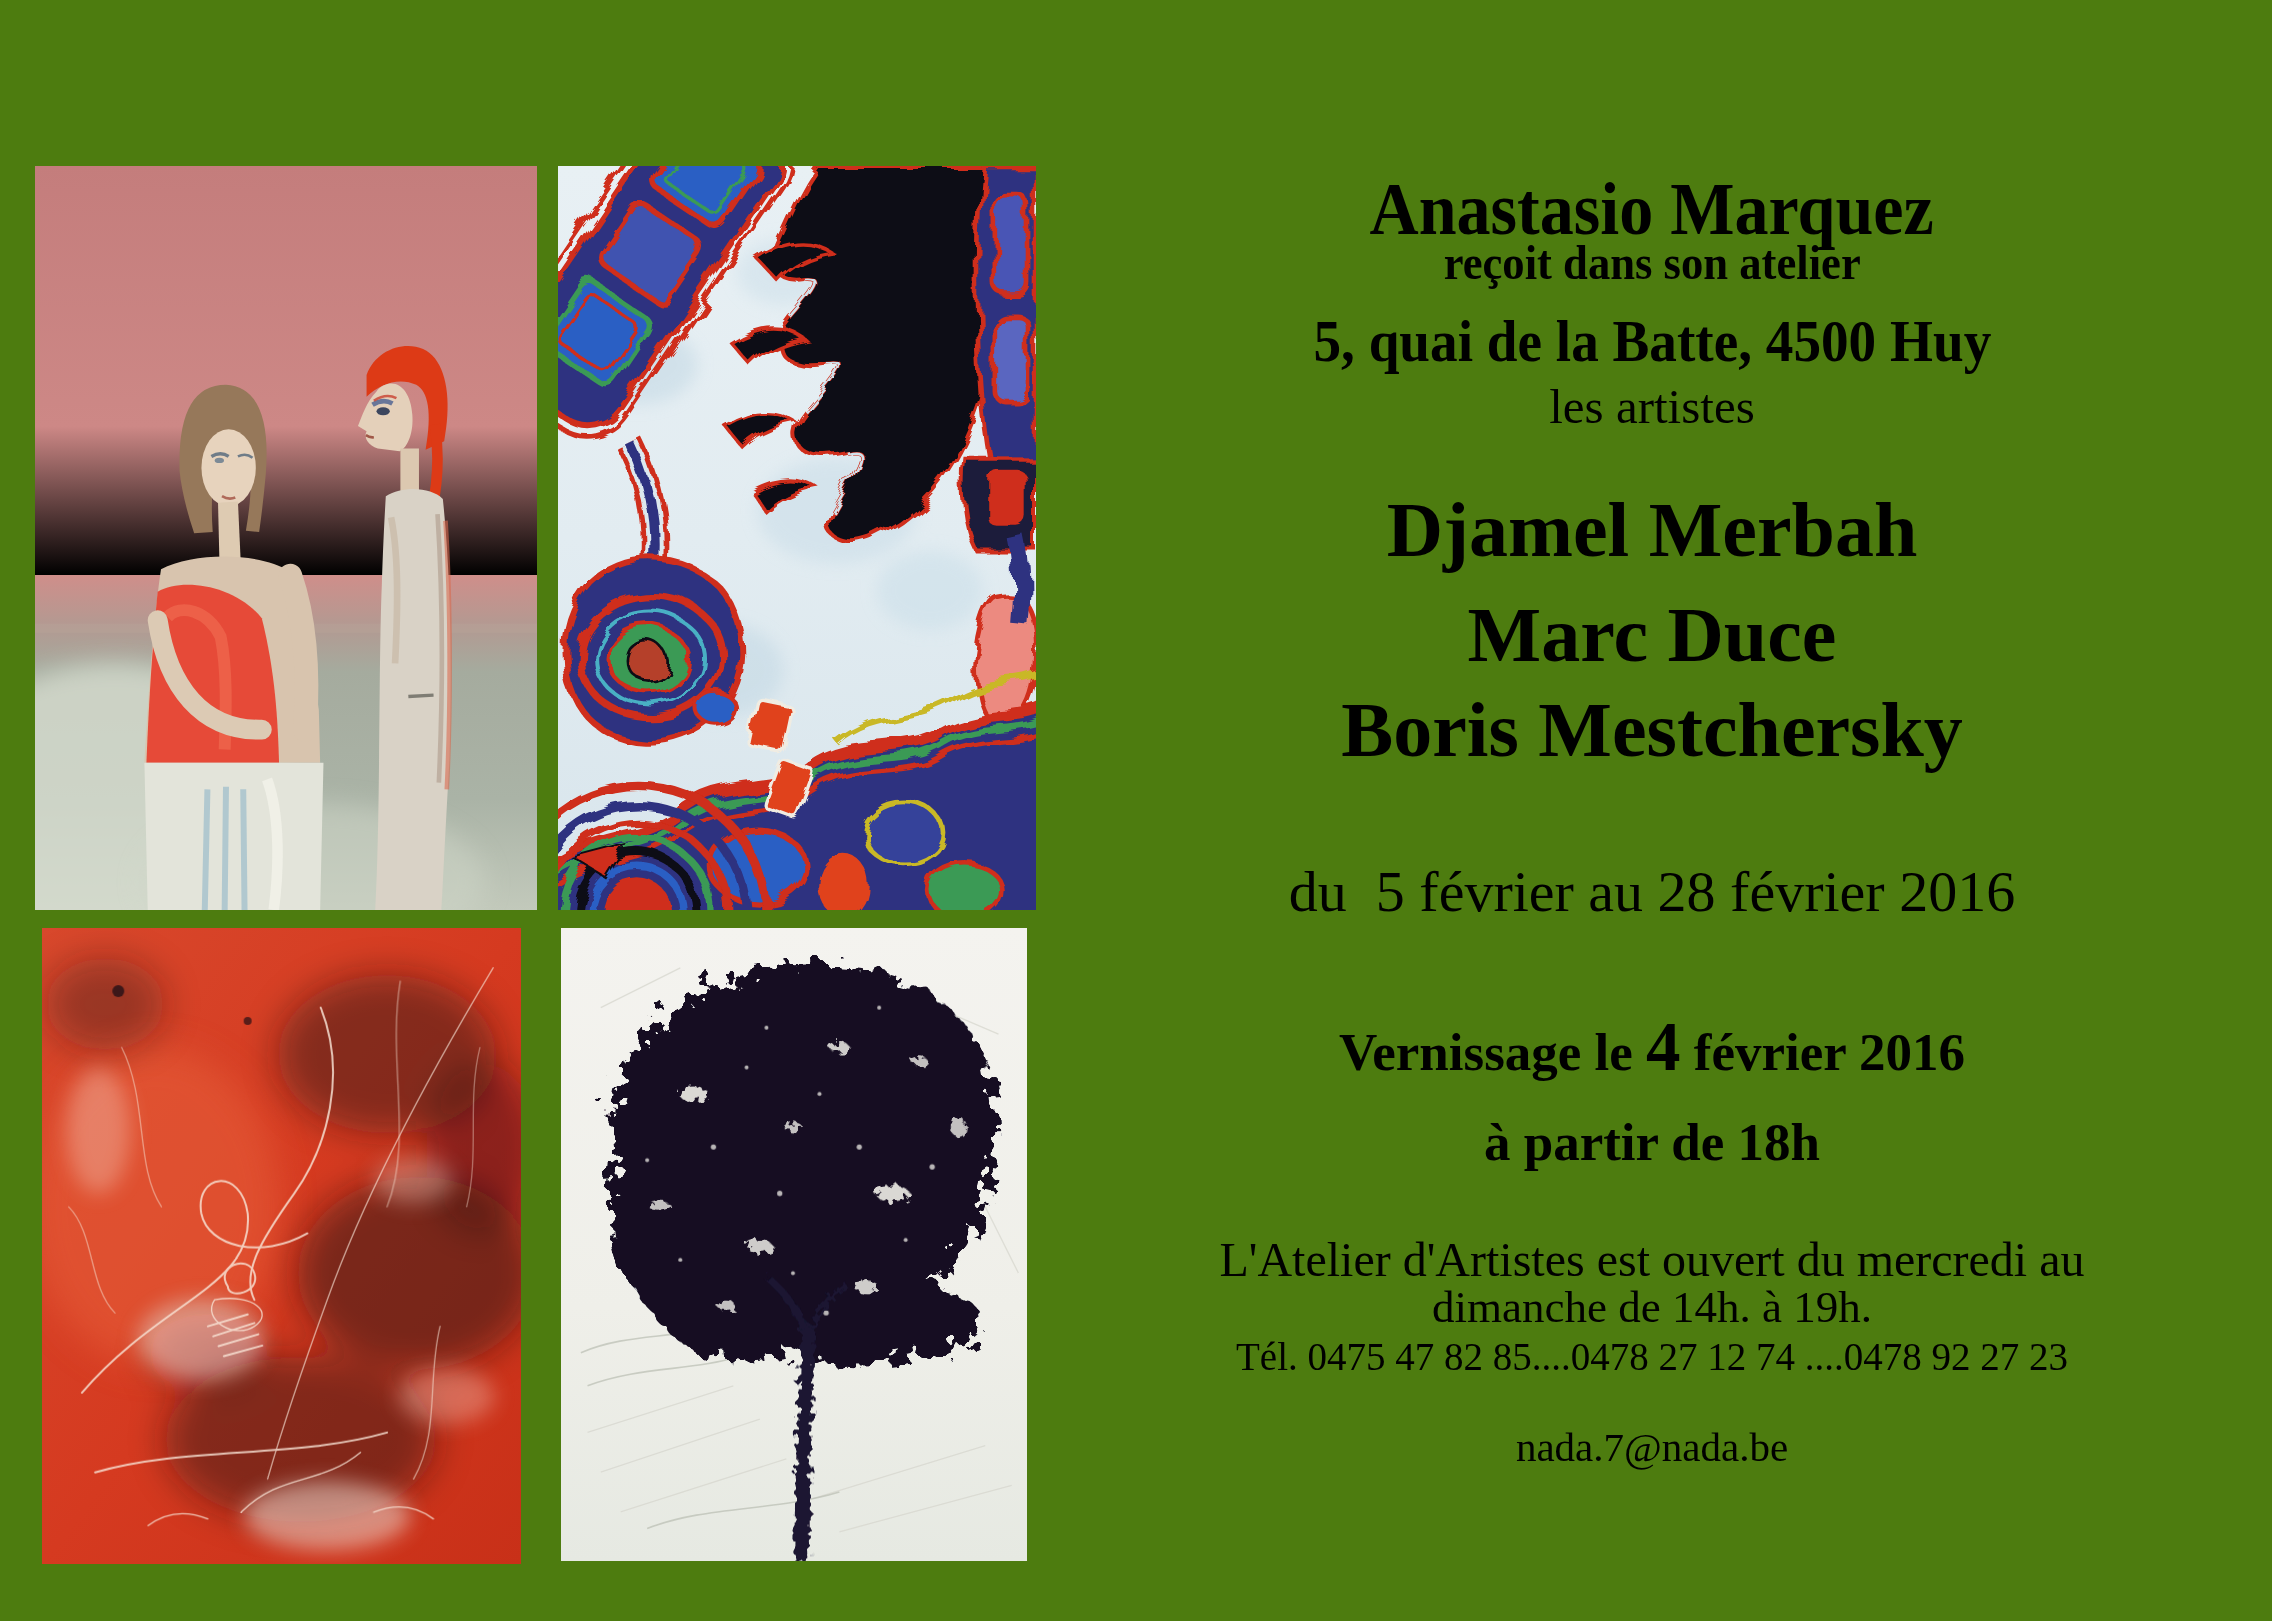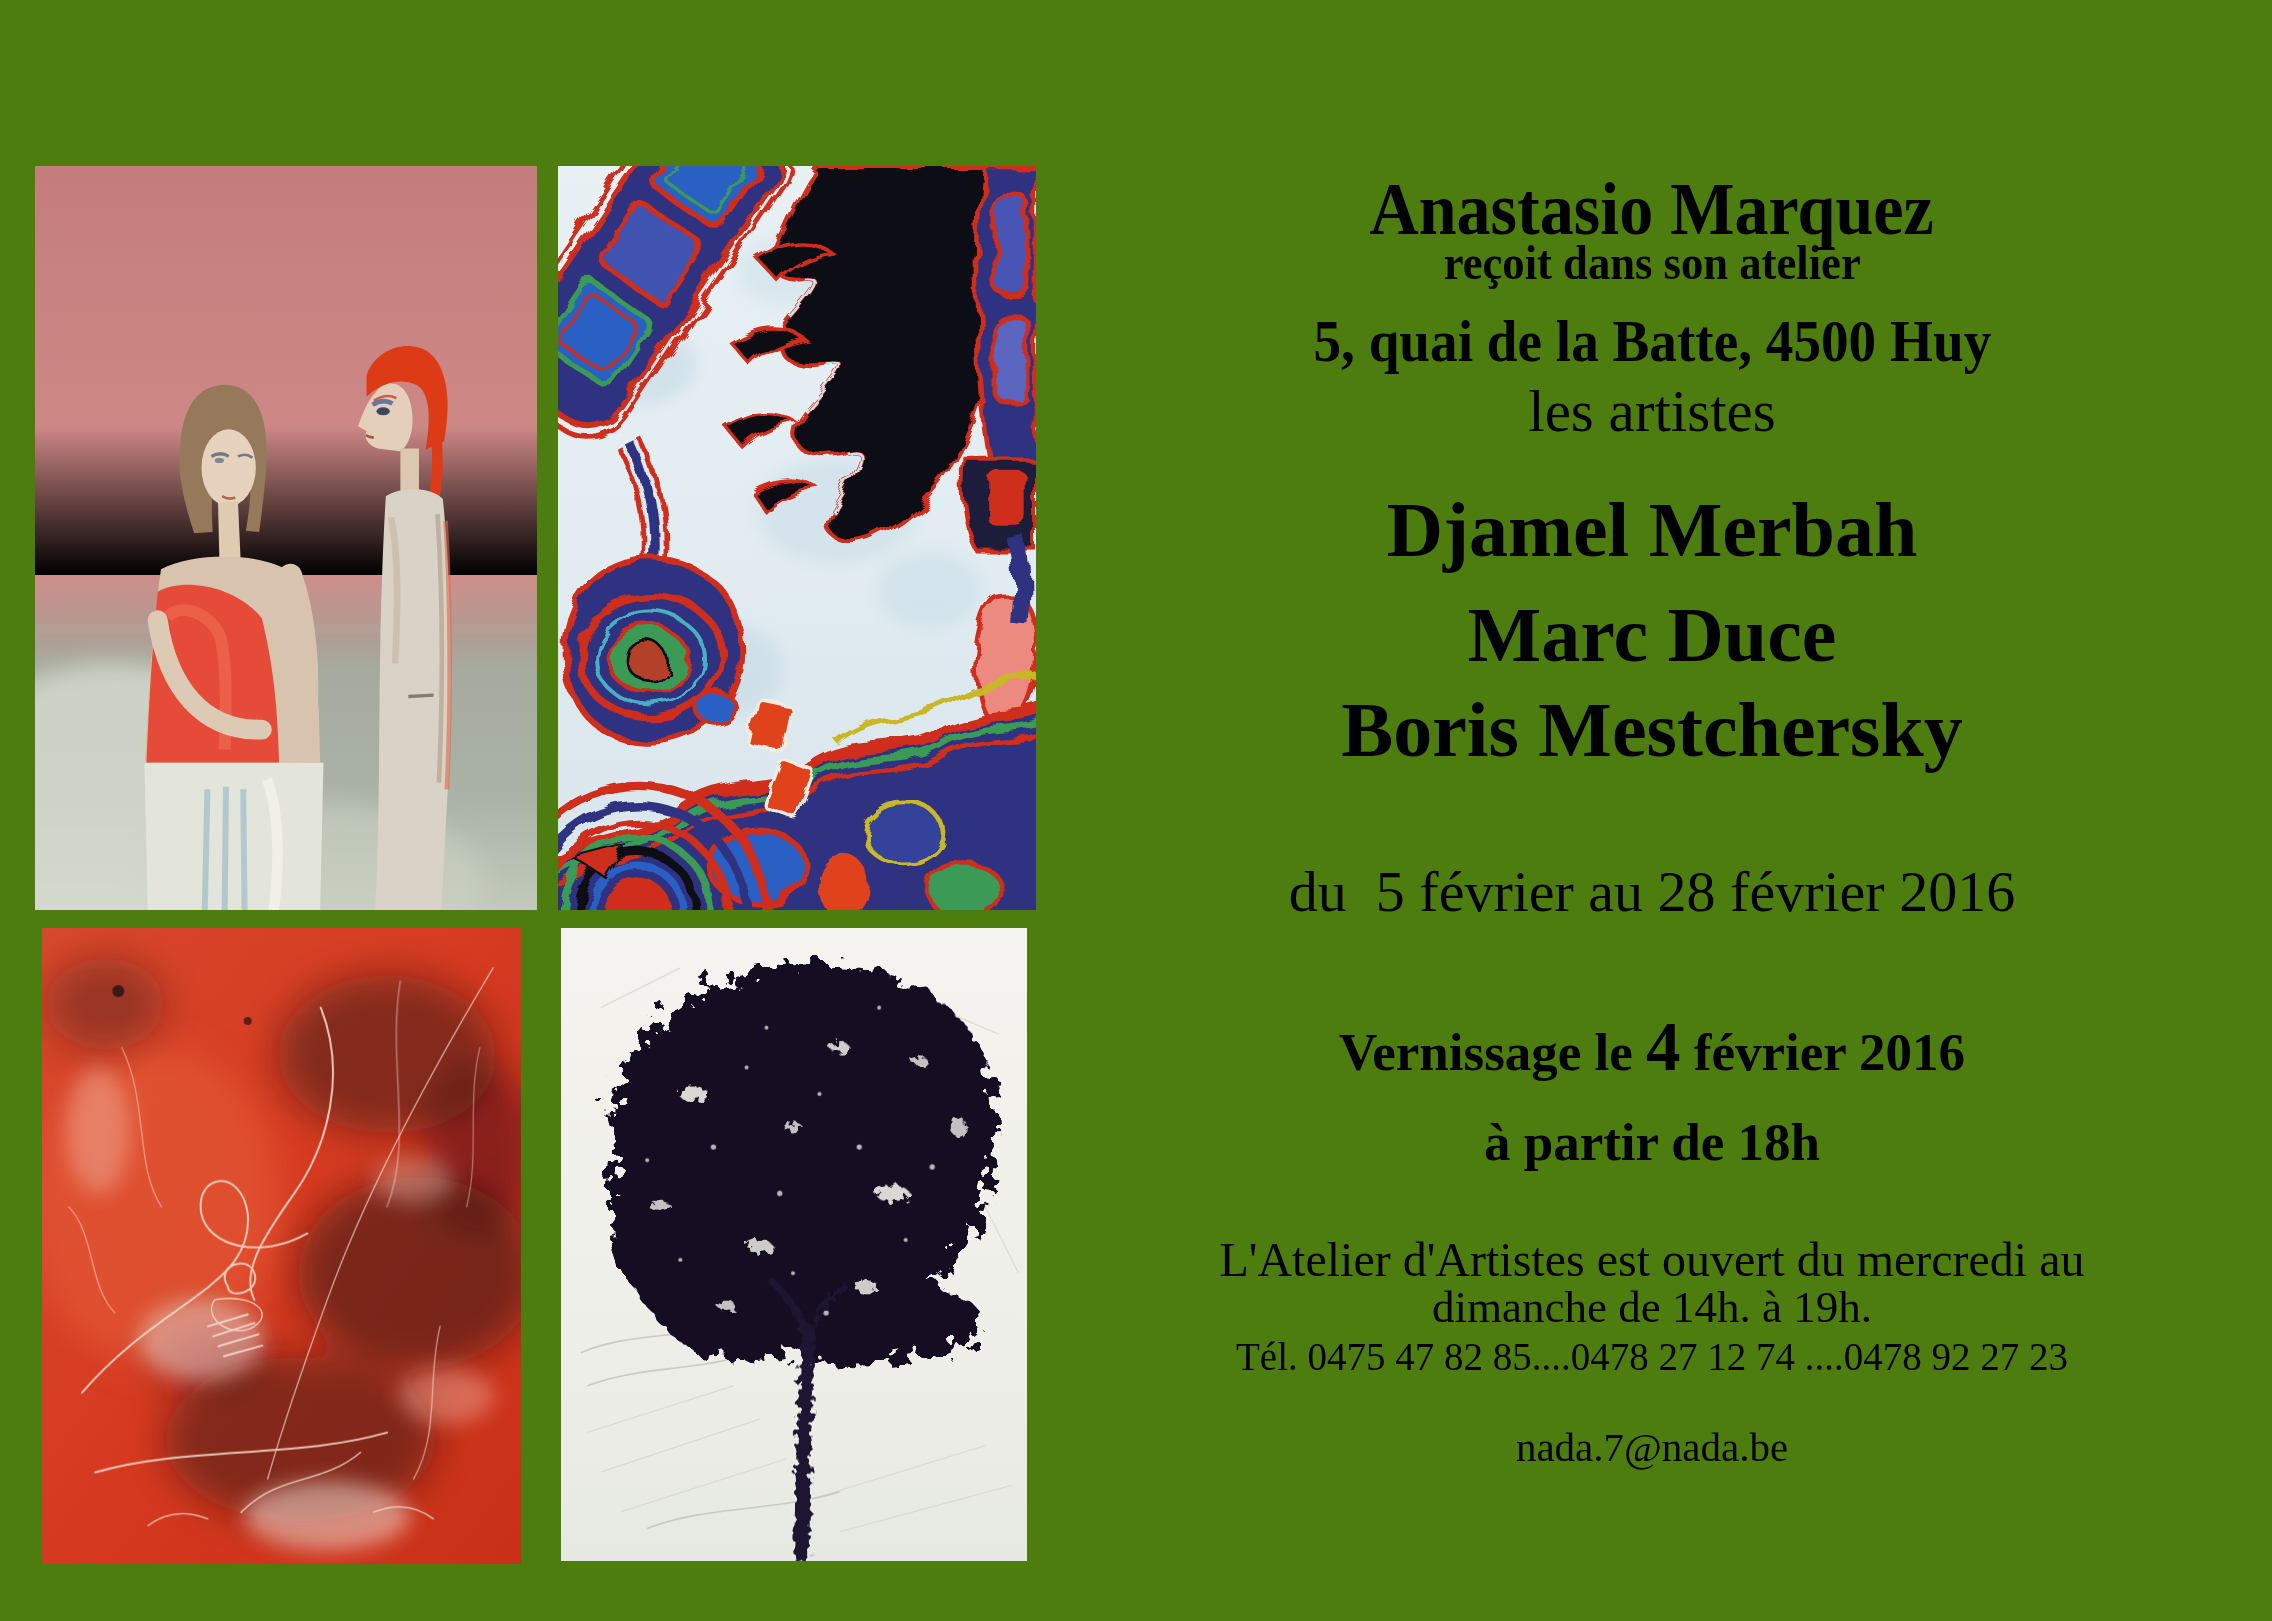--- a/index.html
+++ b/index.html
@@ -25,21 +25,21 @@
     text-align:center;line-height:1;white-space:pre;color:#000;
   }
   .cx{display:inline-block;transform-origin:50% 50%;}
   .b{font-weight:700;}
   .host-name   {top:172px;font-size:74px;}
   .host-name .cx{transform:scaleX(.92);}
   .host-recv   {top:239px;font-size:48px;}
   .host-recv .cx{transform:scaleX(.93);}
   .host-addr   {top:311px;font-size:60px;}
   .host-addr .cx{transform:scaleX(.92);}
-  .les-artistes{top:382px;font-size:59px;}
+  .les-artistes{top:382px;font-size:49px;}
   .artist      {font-size:78px;font-weight:700;}
   .artist.a0{top:491px;} .artist.a1{top:596px;} .artist.a2{top:691px;}
   .dates       {top:863px;font-size:58px;text-align:center;}
   .vernissage  {top:1013px;font-size:53px;font-weight:700;}
   .vernissage .day{font-size:69px;}
   .apartir     {top:1092px;font-size:53px;font-weight:700;margin-top:24px;}
   .info1       {top:1236px;font-size:48px;}
   .info2       {top:1285px;font-size:45px;}
   .tel         {top:1337px;font-size:39px;}
   .email       {top:1427px;font-size:41px;}

